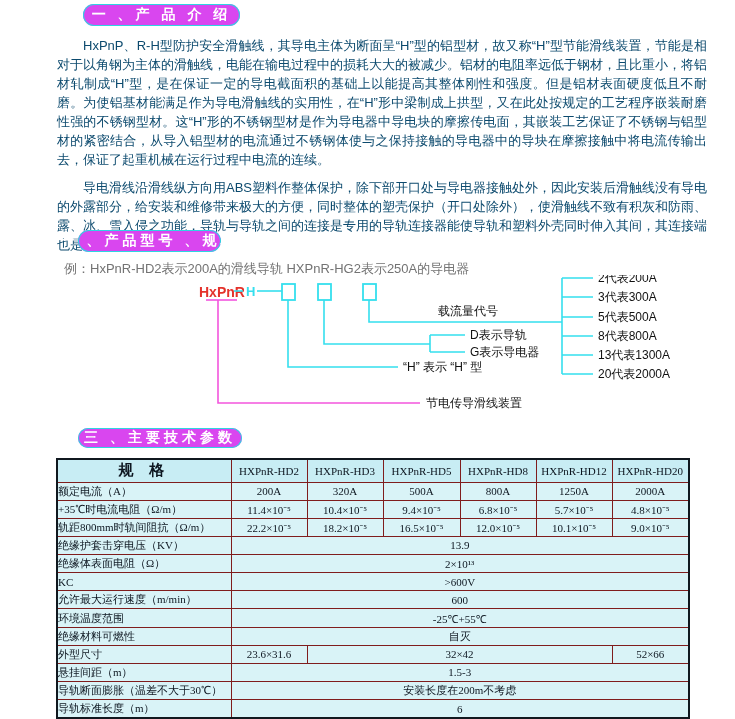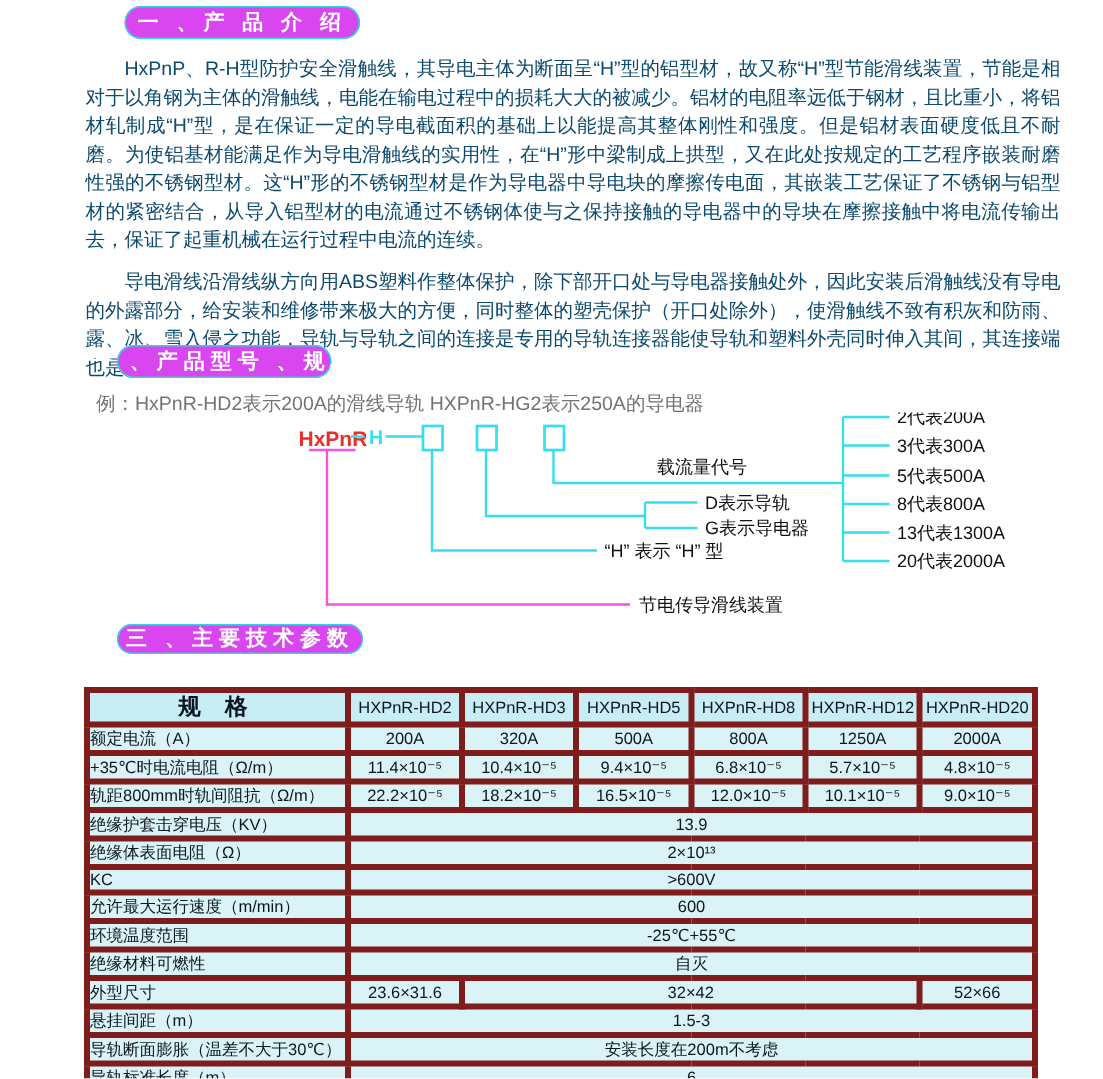--- a/index.html
+++ b/index.html
@@ -9,21 +9,21 @@
   }
   .badge{
     position:absolute;background:#d946ef;color:#ffffff;font-weight:bold;
     border-radius:11px;font-size:14px;letter-spacing:4px;
     display:flex;align-items:center;justify-content:center;
     box-shadow:inset 0 0 0 1px #2fd4e2;
     white-space:nowrap;
   }
   #badge-intro{left:83px;top:4px;width:157px;height:22px;}
   #badge-model{left:78px;top:230px;width:143px;height:22px;}
-  #badge-params{left:78px;top:416px;width:164px;height:20px;}
+  #badge-params{left:78px;top:428px;width:164px;height:20px;}
   .para{
     position:absolute;left:57px;width:650px;font-size:13px;line-height:19px;
     text-align:justify;text-indent:2em;color:#0c4a6e;margin:0;
   }
   #para1{top:36px;}
   #para2{top:178px;}
   #example-line{
     position:absolute;left:64px;top:260px;font-size:13px;color:#737373;white-space:nowrap;
   }
   #model-diagram{position:absolute;left:0;top:275px;}
@@ -32,21 +32,21 @@
   .dbox{stroke:#35dfee;stroke-width:1.8;fill:none;}
   .dtext{font-size:12px;fill:#111;font-family:"Liberation Sans","DejaVu Sans",sans-serif;}
   .dmodel{font-size:14px;font-weight:bold;fill:#e4322b;font-family:"Liberation Sans","DejaVu Sans",sans-serif;}
   .dh{font-size:13px;font-weight:bold;fill:#35dfee;font-family:"Liberation Sans","DejaVu Sans",sans-serif;}
   #params-table{
     position:absolute;left:56px;top:458px;width:632px;height:261px;
     border-collapse:collapse;table-layout:fixed;background:#d9f3f7;
     font-size:11px;color:#0d1620;
   }
   #params-table th,#params-table td{
-    border:4px solid #7f1d1d;padding:0 2px;overflow:hidden;white-space:nowrap;
+    border:1px solid #7f1d1d;padding:0 2px;overflow:hidden;white-space:nowrap;font-family:Liberation Serif, serif;
   }
   #params-table{border:2px solid #10181f;}
   #params-table thead tr{height:23px;background:#c8edf4;}
   #params-table tbody tr{height:17px;}
   #params-table th{font-weight:normal;font-size:11px;text-align:center;}
   #params-table th.spec{font-weight:bold;font-size:15px;letter-spacing:6px;}
   #params-table td.lbl{text-align:left;padding-left:0;}
   #params-table td.v{text-align:center;}
 </style>
 </head>

